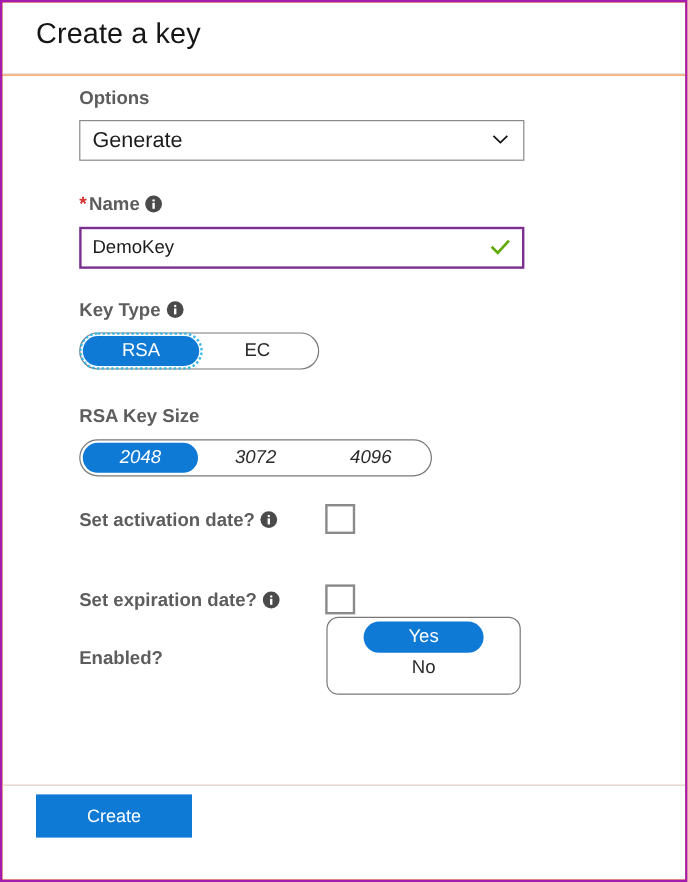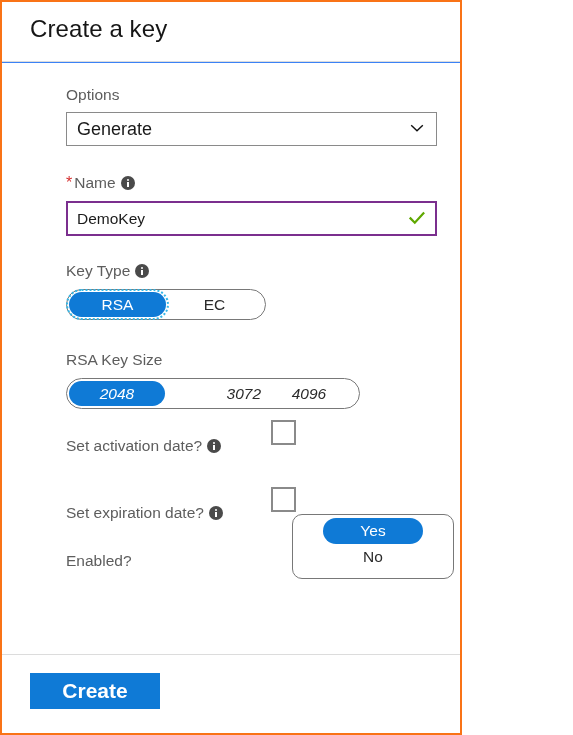--- a/index.html
+++ b/index.html
@@ -8,25 +8,25 @@
     padding: 0;
     background: #ffffff;
   }
   body {
     font-family: "Liberation Sans", sans-serif;
     -webkit-font-smoothing: antialiased;
   }
 
   .window {
     position: relative;
-    width: 462px;
+    width: 573px;
     height: 735px;
     box-sizing: border-box;
-    border: 2px solid #f97316;
-    background: #3b82f6;
+    border: 2px solid #a21caf;
+    background: #f97316;
     overflow: hidden;
   }
 
   
   .header {
     position: absolute;
     left: 0;
     top: 0;
     right: 0;
     height: 60px;
@@ -53,24 +53,23 @@
     right: 0;
     bottom: 79px;
     background: #ffffff;
   }
 
   .field { position: absolute; }
 
   .label {
     font-size: 15.5px;
     color: #5d5d5d;
-    font-weight: 400;
+    font-weight: 700;
     white-space: nowrap;
     line-height: 20px;
-    margin-top: 12px;
   }
   .label .req {
     color: #d42f2f;
     font-size: 16px;
     margin-right: 2px;
   }
 
   
   .info-icon {
     display: inline-block;
@@ -201,21 +200,20 @@
   
   .pill-group-v {
     position: relative;
     box-sizing: border-box;
     width: 162px;
     height: 65px;
     border: 1px solid #787878;
     border-radius: 10px;
     background: #ffffff;
     padding: 3px 0;
-    margin-left: 20px;
   }
   .pill-v {
     box-sizing: border-box;
     margin: 0 auto;
     width: 100px;
     height: 26px;
     line-height: 26px;
     border-radius: 13px;
     text-align: center;
     font-size: 15.5px;
@@ -243,30 +241,30 @@
     right: 0;
     bottom: 0;
     height: 79px;
     box-sizing: border-box;
     border-top: 1px solid #dcdcdc;
     background: #ffffff;
   }
   .create-btn {
     position: absolute;
     left: 28px;
-    top: 18px;
+    top: 7px;
     width: 130px;
     height: 36px;
     background: #0f7ad6;
     color: #ffffff;
     border: none;
     border-radius: 0;
     font-family: "Liberation Sans", sans-serif;
-    font-size: 21px;
-    font-weight: 700;
+    font-size: 15px;
+    font-weight: 400;
     cursor: pointer;
     padding: 0;
   }
 </style>
 </head>
 <body>
 
 <div class="window">
 
   <div class="header">
@@ -308,21 +306,21 @@
       <div class="pill-group" style="margin-top:8px;justify-content:space-between;">
         <div class="pill selected focused" style="width:97px;">RSA</div>
         <div class="pill" style="width:97px;">EC</div>
       </div>
     </div>
 
     <div class="field" style="left:64px; top:275px;">
       <div class="label">RSA Key Size</div>
       <div class="pill-group" style="margin-top:8px;font-style:italic;">
         <div class="pill selected" style="width:96px;">2048</div>
-        <div class="pill" style="width:96px;text-align:right;">3072</div>
+        <div class="pill" style="width:96px;">3072</div>
         <div class="pill" style="width:96px;">4096</div>
       </div>
     </div>
 
     <div class="field" style="left:64px; top:357px; width:250px; height:28px;">
       <div class="label" style="position:absolute; left:0; top:4px;">
         <span>Set activation date?</span><span class="info-icon"></span>
       </div>
       <div class="checkbox" style="position:absolute; left:205px; top:0;"></div>
     </div>

